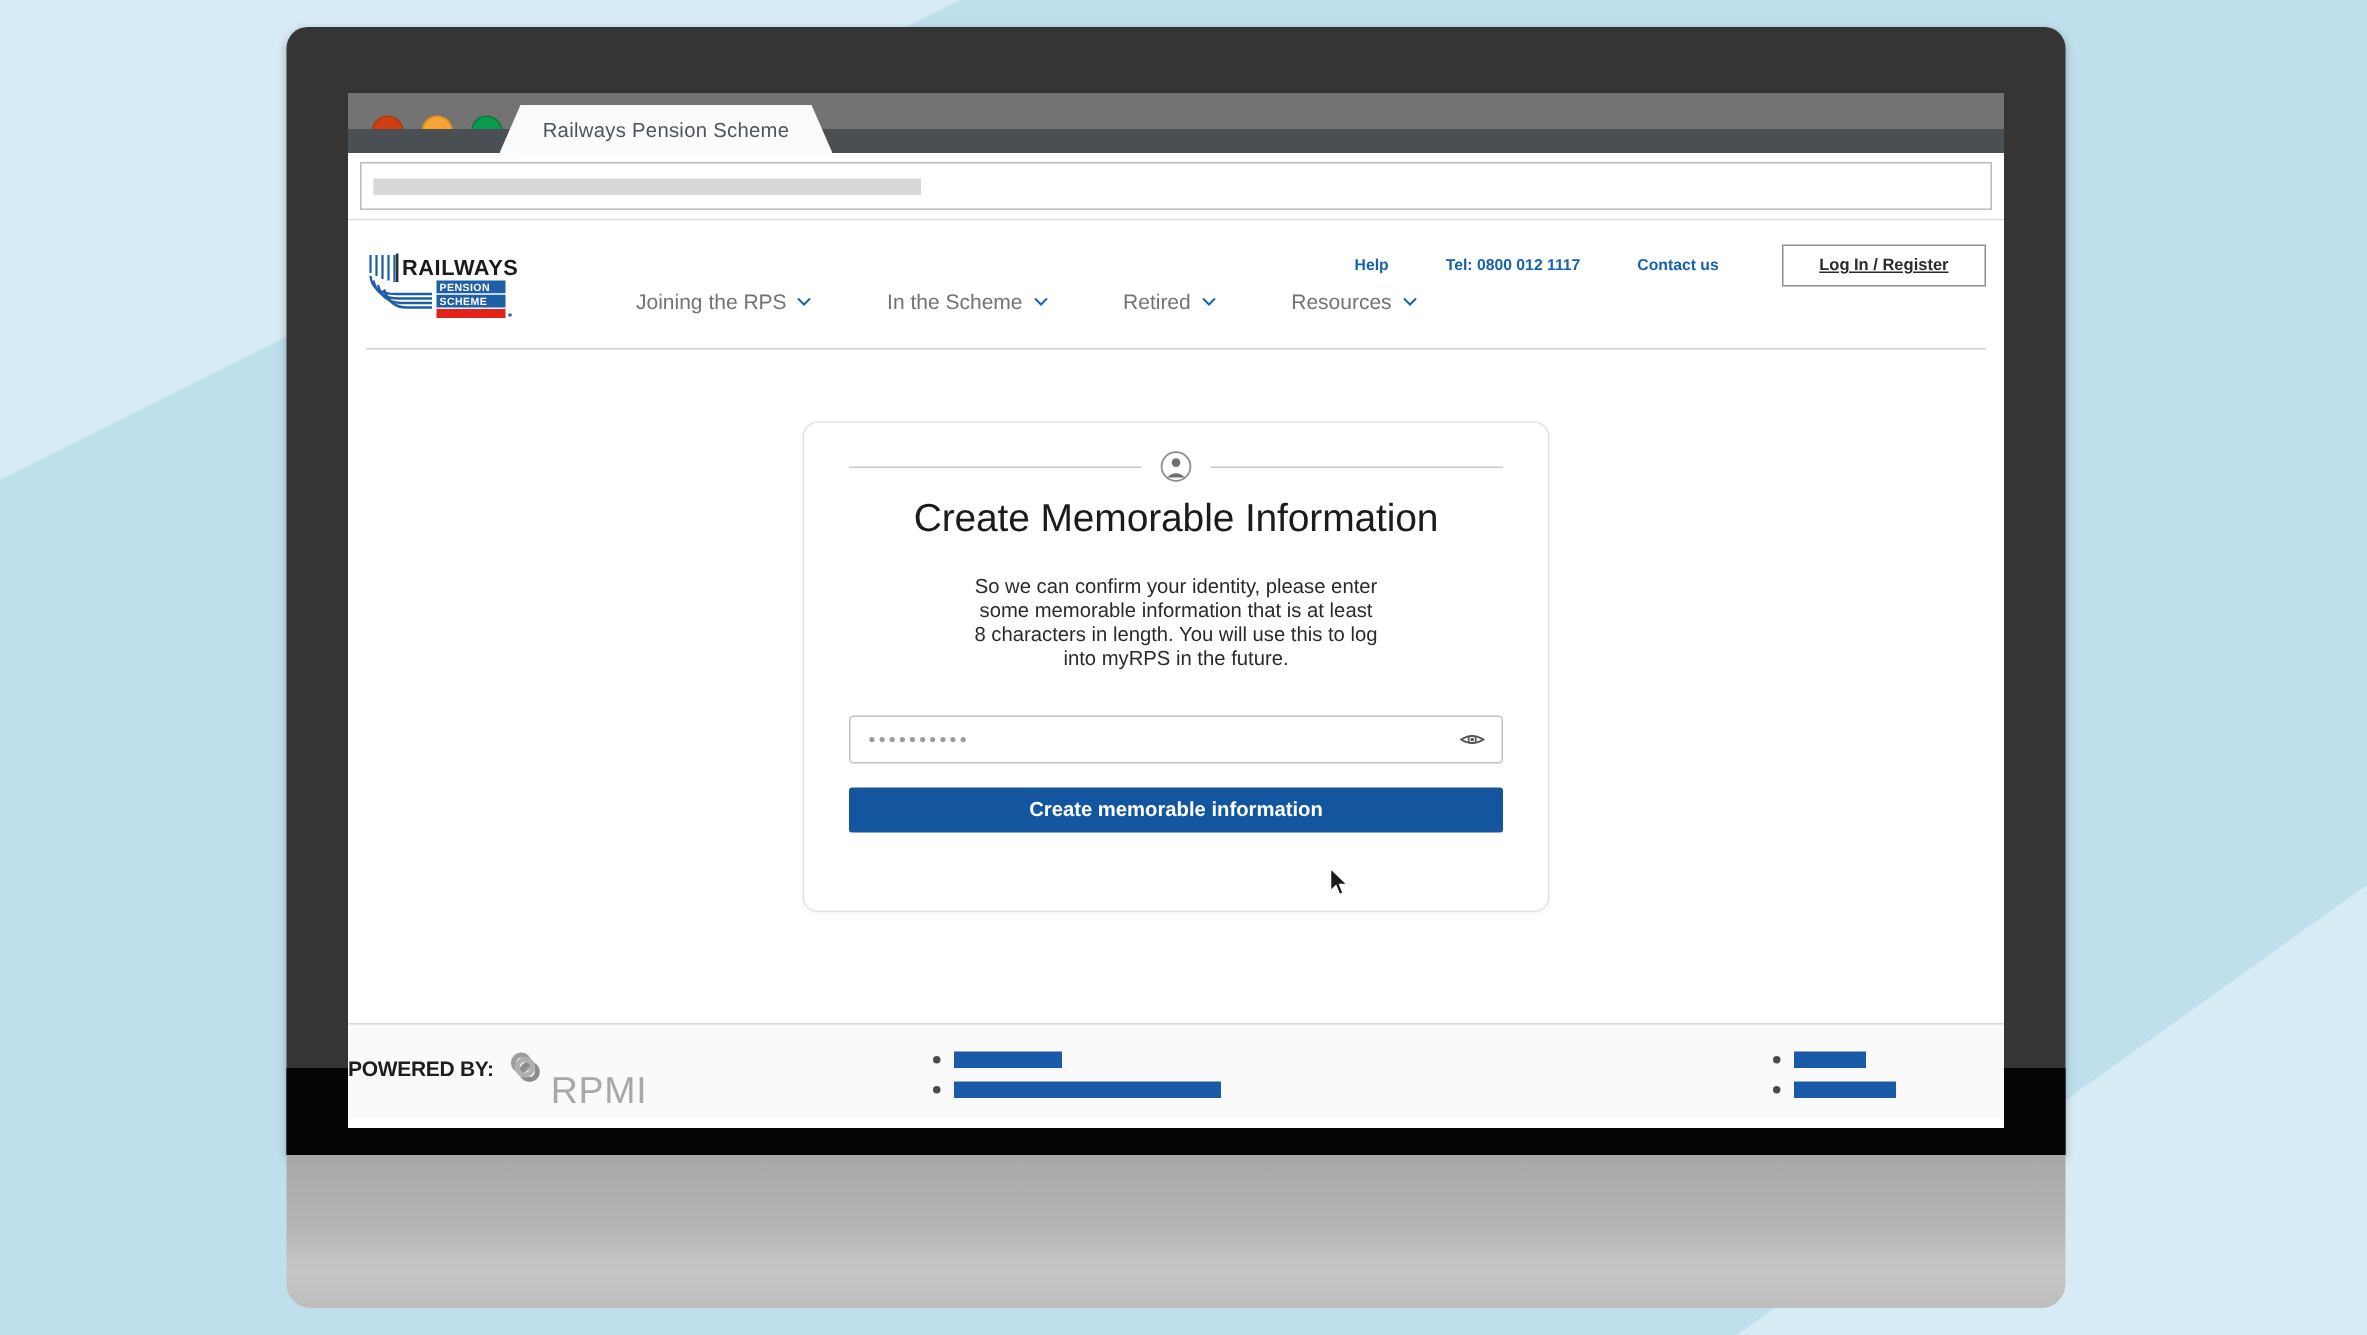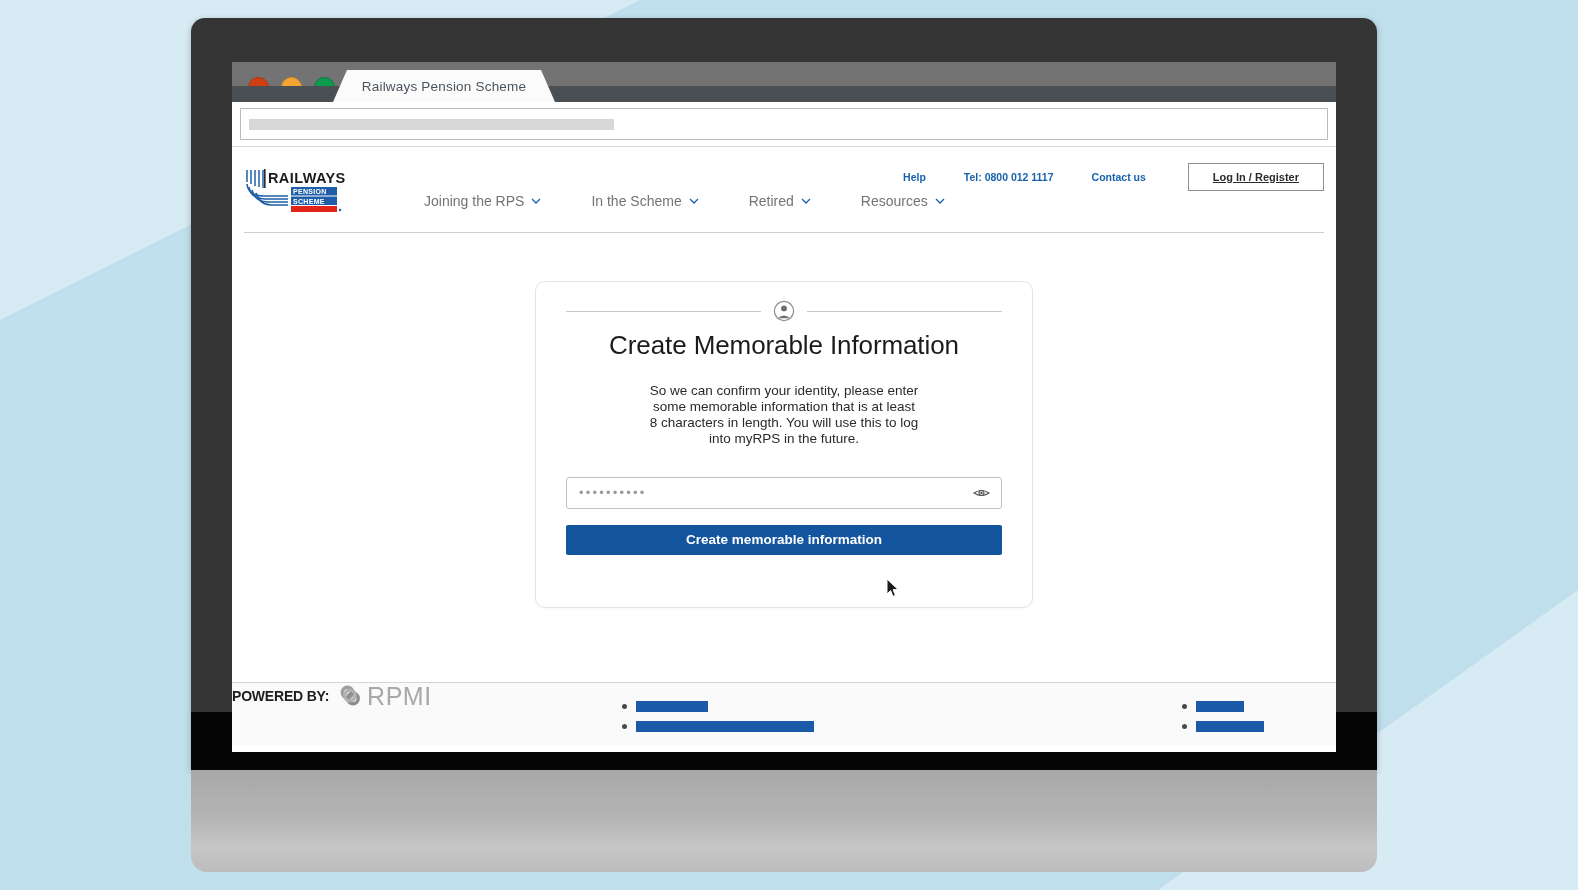--- a/index.html
+++ b/index.html
@@ -325,20 +325,21 @@
   .rpmi {
     display: flex;
     align-items: center;
     gap: 3px;
   }
   .rpmi-wordmark {
     font-size: 25px;
     color: #a8a8a8;
     letter-spacing: 0.5px;
     line-height: 1;
+    margin-top: 32px;
   }
   .footer-cols {
     position: absolute;
     left: 390px; right: 24px; top: 18px;
     display: flex;
     gap: 0;
   }
   .fcol { width: 370px; }
   .fcol-2 { margin-left: 368px; }
   .fitem {

